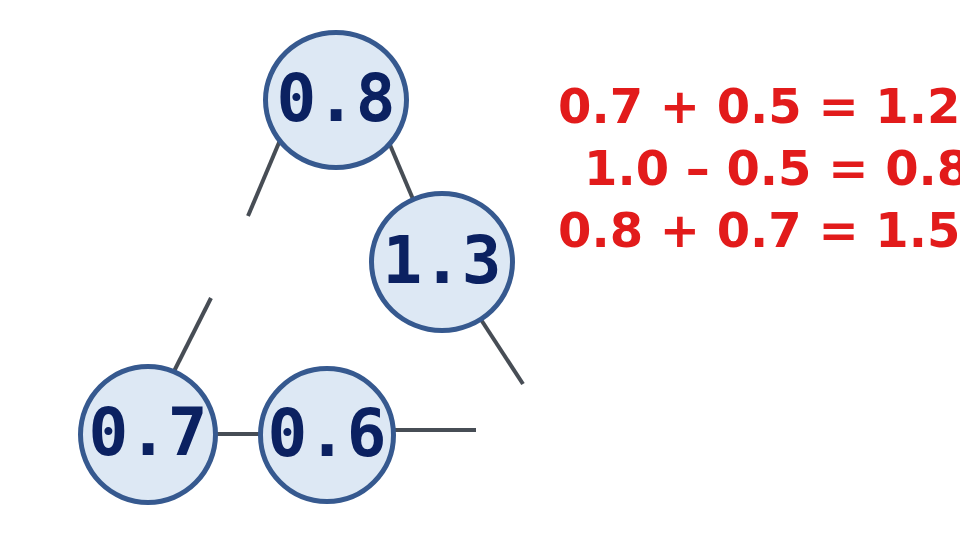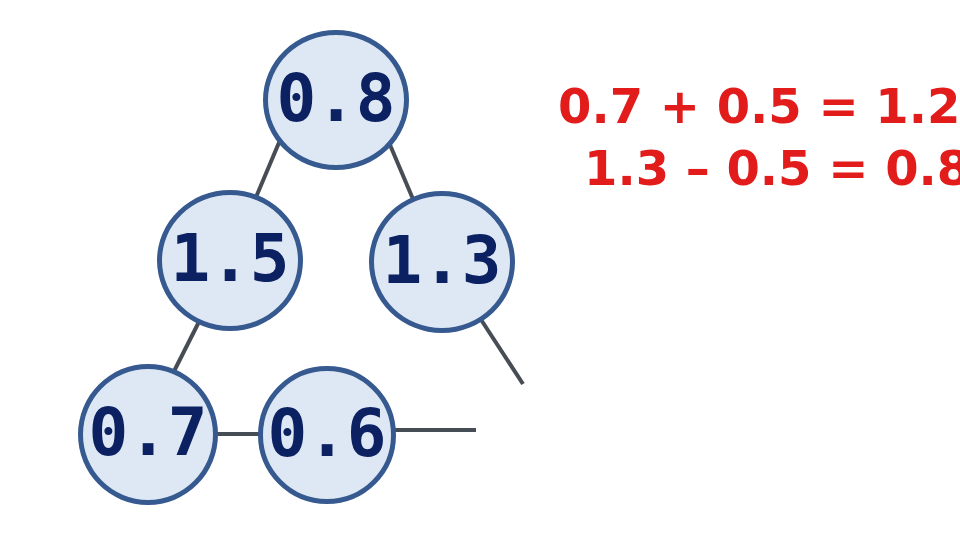--- a/index.html
+++ b/index.html
@@ -63,35 +63,33 @@
     <line x1="175" y1="298" x2="125" y2="397"></line>
     <line x1="427" y1="292" x2="487" y2="384"></line>
     <line x1="150" y1="434" x2="250" y2="434"></line>
     <line x1="340" y1="430" x2="440" y2="430"></line>
   </svg>
 
   <div class="node" style="left:227px; top:30px; width:146px; height:140px;">
     <span>0.8</span>
   </div>
 
-  <div class="node" style="left:121px; top:190px; width:146px; height:141px;">
-    <span>1.5</span>
-  </div>
 
   <div class="node" style="left:333px; top:191px; width:146px; height:142px;justify-content:center;">
     <span>1.3</span>
   </div>
 
   <div class="node" style="left:42px; top:364px; width:140px; height:141px;justify-content:center;">
     <span>0.7</span>
   </div>
 
   <div class="node" style="left:222px; top:366px; width:138px; height:138px;">
     <span>0.6</span>
   </div>
 
 
   <div class="equations">
     <span class="eq-line">0.7 + 0.5 = 1.2</span>
-    <span class="eq-line indent">1.3 – 0.5 = 0.8</span>
+    <span class="eq-line indent">1.0 – 0.5 = 0.8</span>
+    <span class="eq-line">0.8 + 0.7 = 1.5</span>
   </div>
 
 </div>
 
 </body></html>

